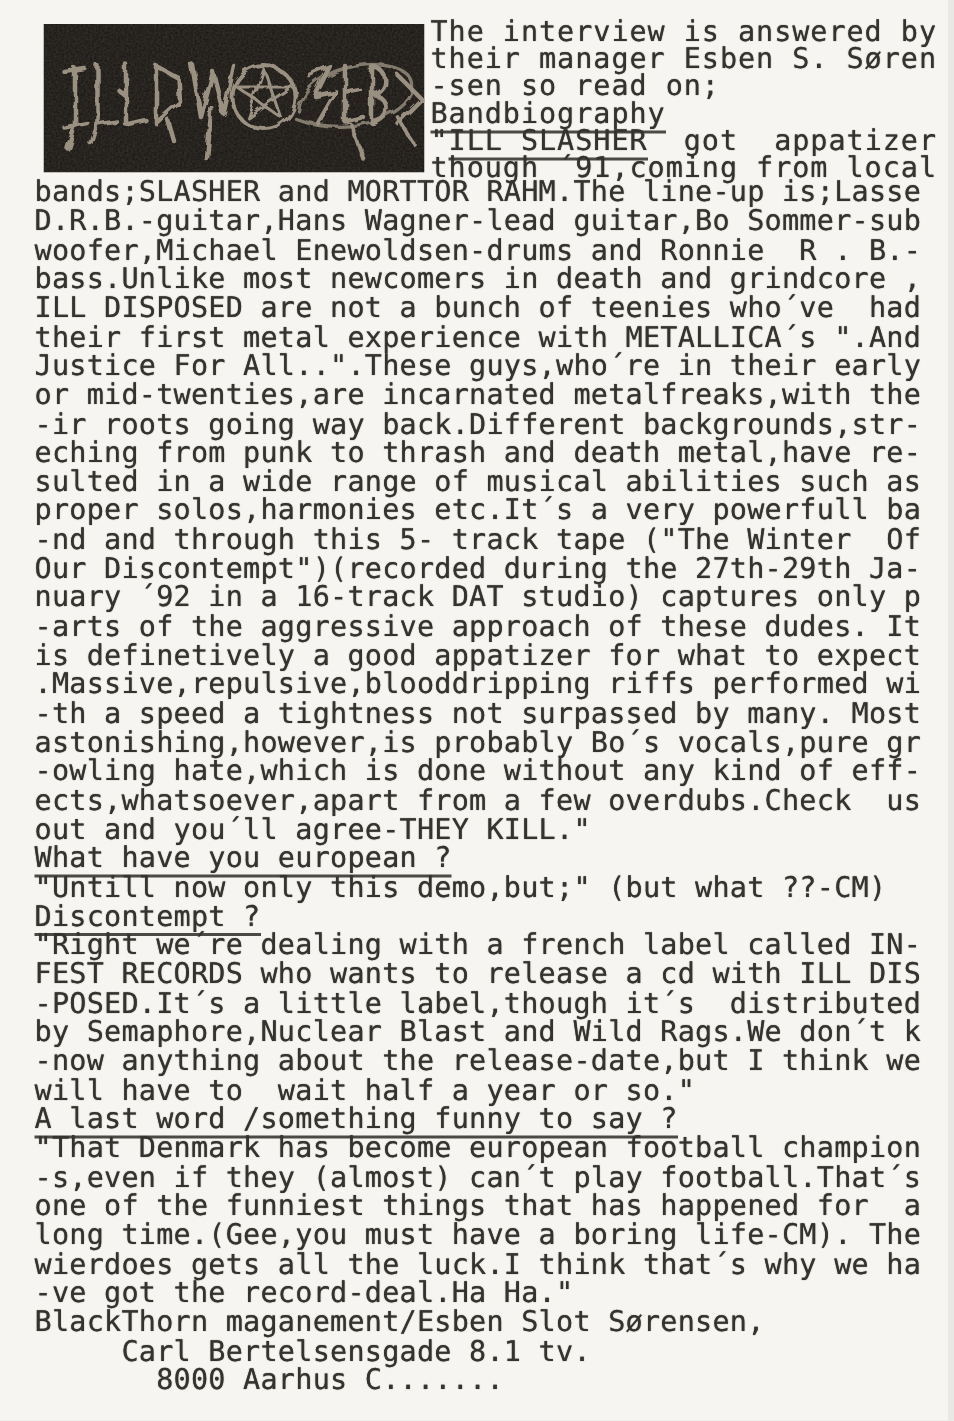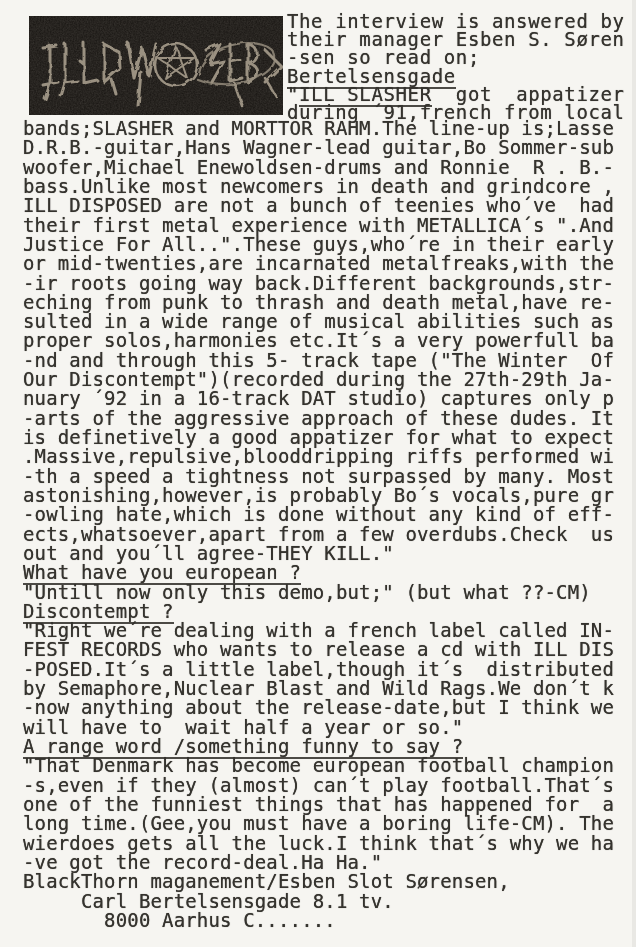--- a/index.html
+++ b/index.html
@@ -69,23 +69,23 @@
         <path d="M170 58 C174 24 242 18 246 40 C249 58 208 78 168 63" stroke-width="2.2" opacity="0.8"></path>
         <path d="M236 62 L247 80 M205 67 L213 90" stroke-width="2.4"></path>
       </g>
     </svg>
   </div>
 
   <div class="right-col txt">
     <pre>The interview is answered by
 their manager Esben S. Søren
 -sen so read on;</pre>
-    <div class="hline"><span class="uline">Bertelsensgade</span></div>
+    <div class="hline"><span class="uline">Bandbiography</span></div>
     <div class="hline"><span class="ws">"</span><span class="uline ws">ILL SLASHER</span><span class="ws">  got  appatizer</span></div>
-    <div class="hline">during ´91,french from local</div>
+    <div class="hline">though ´91,coming from local</div>
   </div>
 
   <div class="body-col txt">
     <pre>bands;SLASHER and MORTTOR RAHM.The line-up is;Lasse
 D.R.B.-guitar,Hans Wagner-lead guitar,Bo Sommer-sub
 woofer,Michael Enewoldsen-drums and Ronnie  R . B.-
 bass.Unlike most newcomers in death and grindcore ,
 ILL DISPOSED are not a bunch of teenies who´ve  had
 their first metal experience with METALLICA´s ".And
 Justice For All..".These guys,who´re in their early
@@ -107,21 +107,21 @@
 out and you´ll agree-THEY KILL."</pre>
     <div class="hline"><span class="uline">What have you european ?</span></div>
     <pre>"Untill now only this demo,but;" (but what ??-CM)</pre>
     <div class="hline"><span class="uline">Discontempt ?</span></div>
     <pre>"Right we´re dealing with a french label called IN-
 FEST RECORDS who wants to release a cd with ILL DIS
 -POSED.It´s a little label,though it´s  distributed
 by Semaphore,Nuclear Blast and Wild Rags.We don´t k
 -now anything about the release-date,but I think we
 will have to  wait half a year or so."</pre>
-    <div class="hline"><span class="uline">A range word /something funny to say ?</span></div>
+    <div class="hline"><span class="uline">A last word /something funny to say ?</span></div>
     <pre>"That Denmark has become european football champion
 -s,even if they (almost) can´t play football.That´s
 one of the funniest things that has happened for  a
 long time.(Gee,you must have a boring life-CM). The
 wierdoes gets all the luck.I think that´s why we ha
 -ve got the record-deal.Ha Ha."</pre>
     <pre>BlackThorn maganement/Esben Slot Sørensen,
      Carl Bertelsensgade 8.1 tv.
        8000 Aarhus C.......</pre>
   </div>

